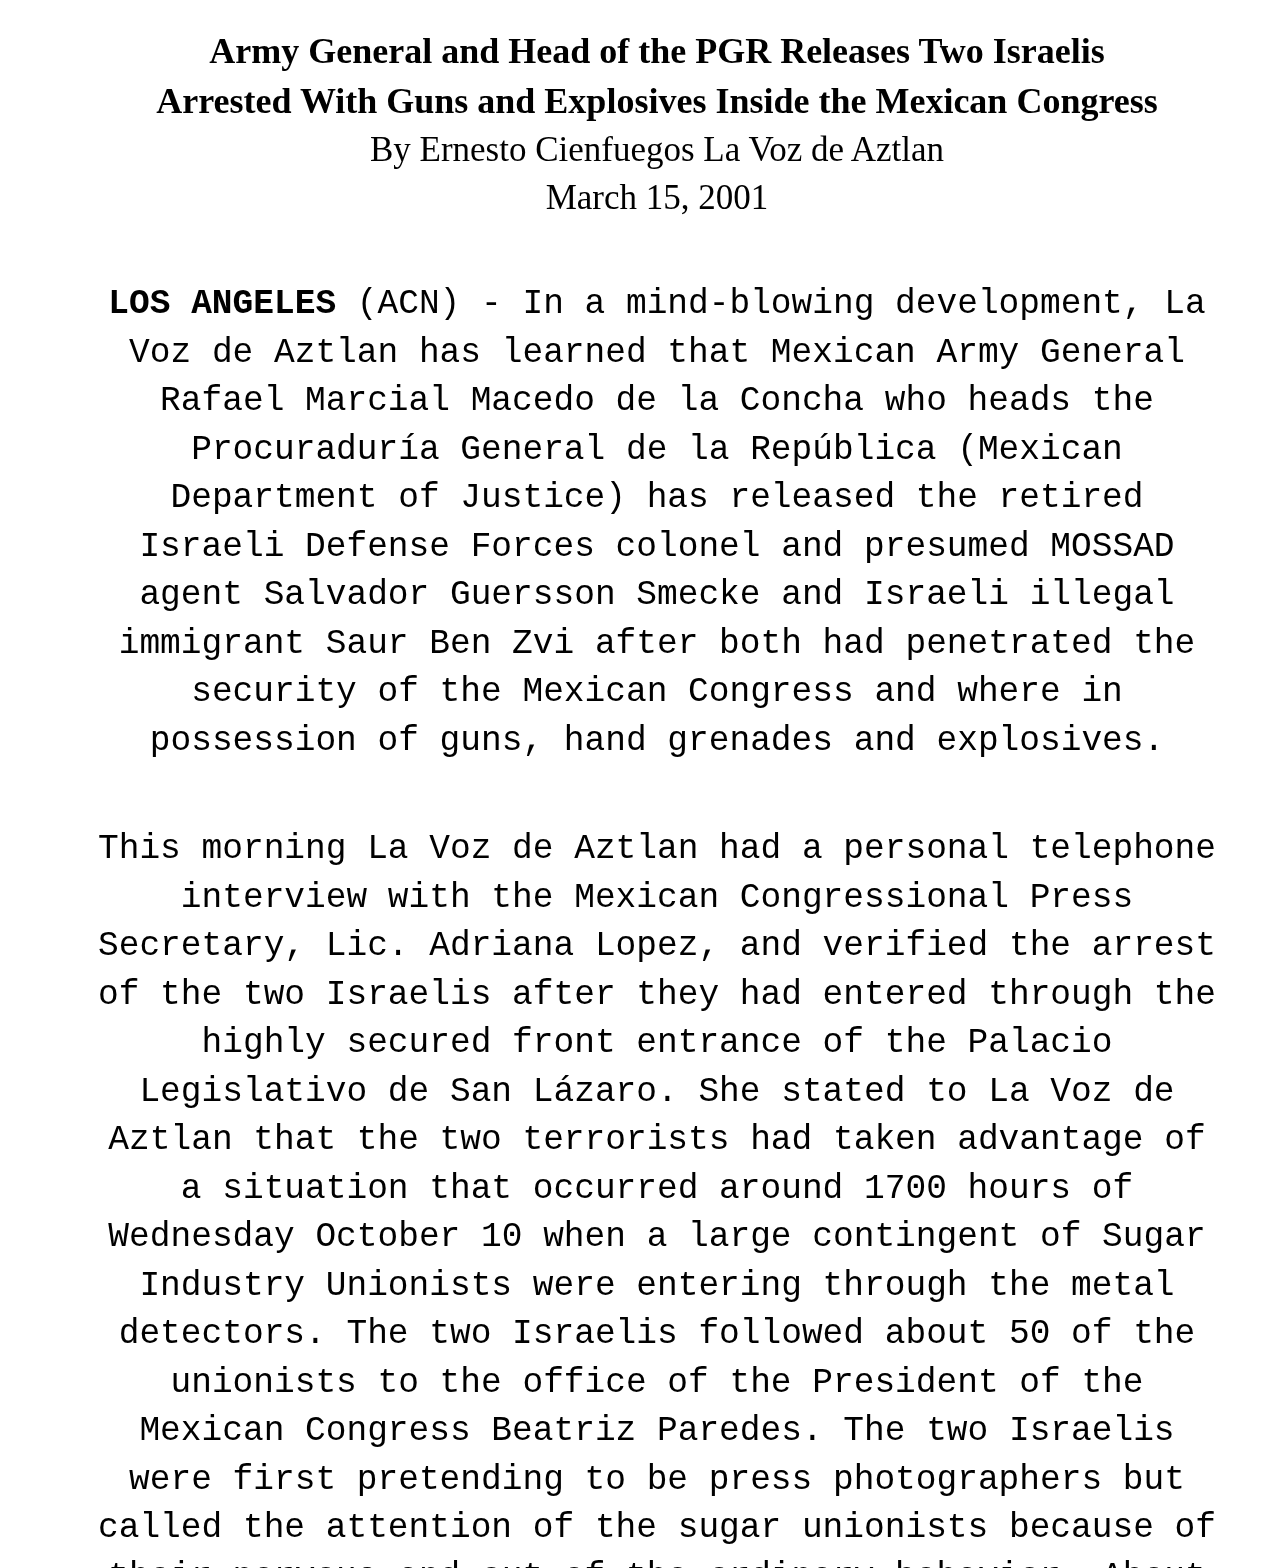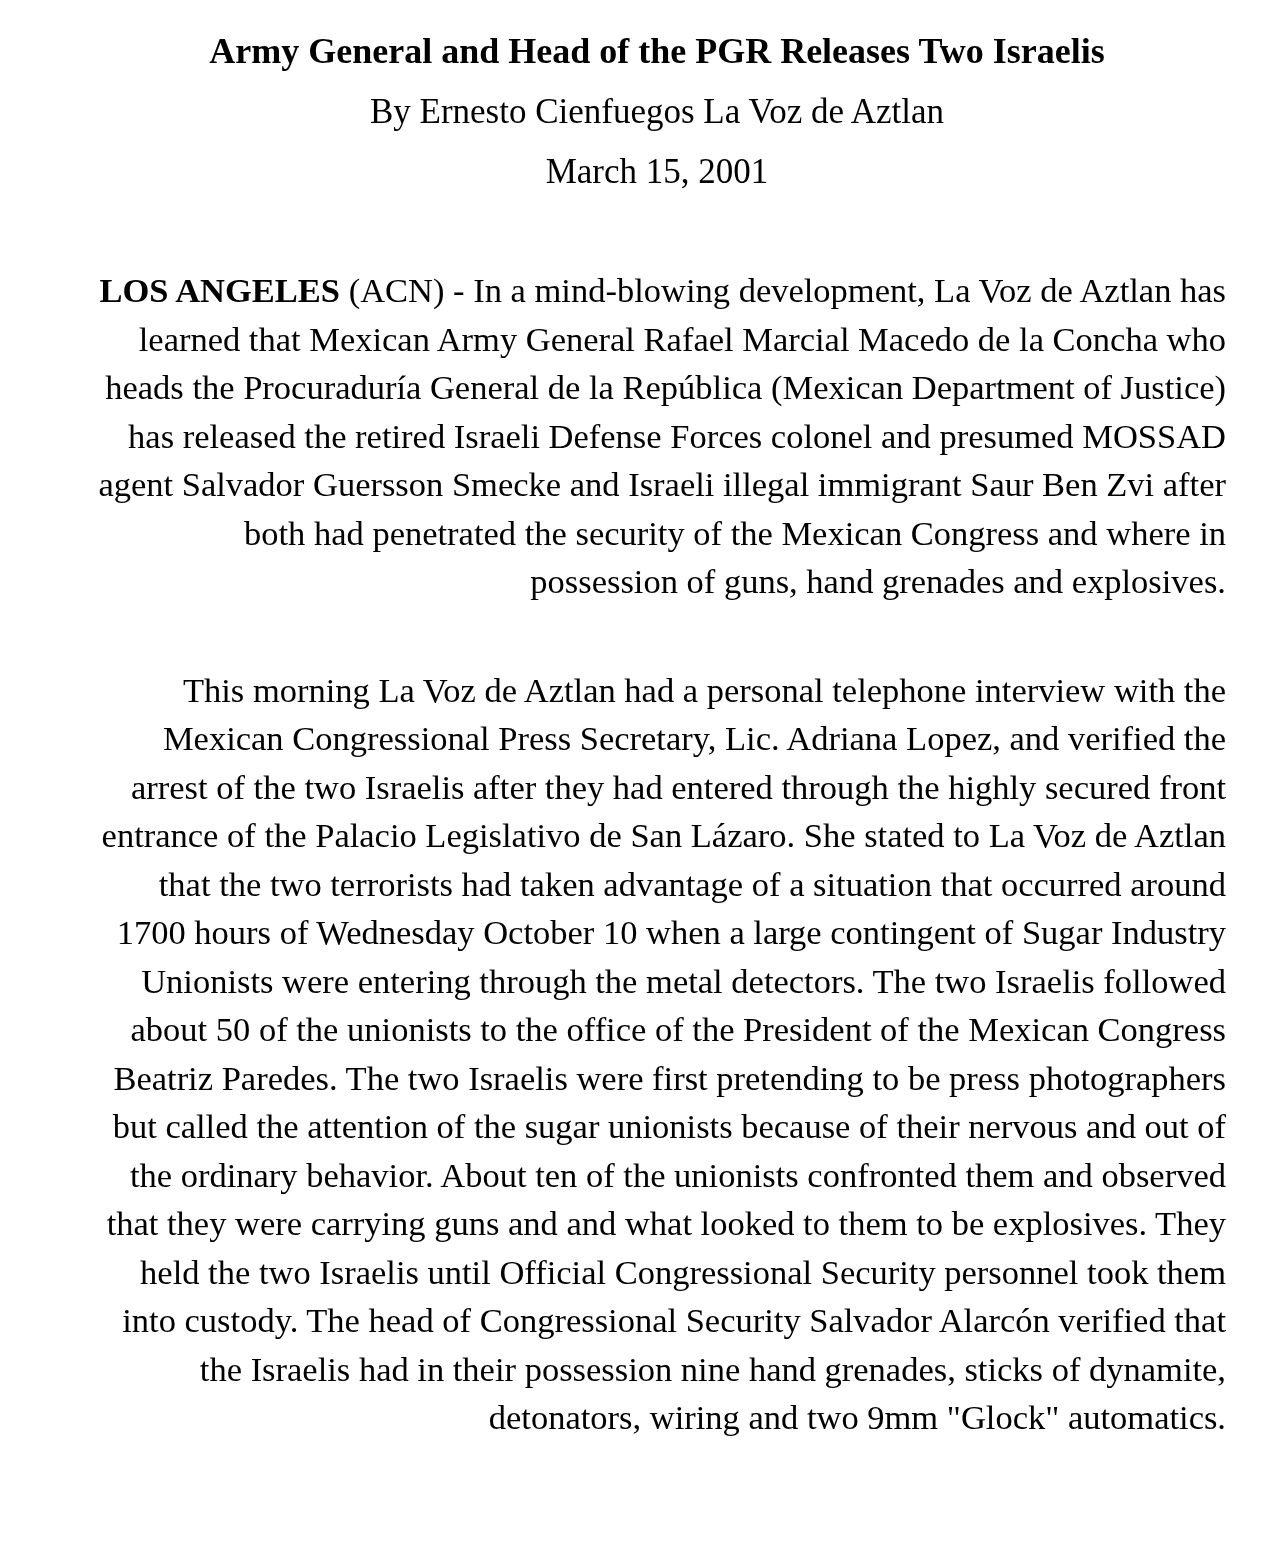--- a/index.html
+++ b/index.html
@@ -26,46 +26,48 @@
     margin: 0;
   }
   .title-line {
     display: block;
   }
   .article-byline,
   .article-date {
     font-size: 35px;
     line-height: 48px;
     text-align: center;
-    margin: 12px;
+    margin: 0;
     font-weight: normal;
   }
   .article-body p {
     font-size: 34.5px;
     line-height: 48.5px;
-    text-align: right;
+    text-align: center;
     margin: 0 0 0 0;
+    font-family: Liberation Mono, monospace;
   }
   .para-gap {
     height: 60px;
   }
   .top-gap {
     height: 58px;
   }
   .lead-bold {
     font-weight: bold;
   }
 </style>
 </head>
 <body>
 
 <div class="page">
 
   <h1 class="article-title">
     <span class="title-line">Army General and Head of the PGR Releases Two Israelis</span>
+    <span class="title-line">Arrested With Guns and Explosives Inside the Mexican Congress</span>
   </h1>
 
   <div class="article-byline">By Ernesto Cienfuegos La Voz de Aztlan</div>
 
   <div class="article-date">March 15, 2001</div>
 
   <div class="top-gap"></div>
 
   <div class="article-body">
     <p><span class="lead-bold">LOS ANGELES</span><span> (ACN) - In a mind-blowing development, La Voz de Aztlan has learned that Mexican Army General Rafael Marcial Macedo de la Concha who heads the Procuraduría General de la República (Mexican Department of Justice) has released the retired Israeli Defense Forces colonel and presumed MOSSAD agent Salvador Guersson Smecke and Israeli illegal immigrant Saur Ben Zvi after both had penetrated the security of the Mexican Congress and where in possession of guns, hand grenades and explosives.</span></p>

